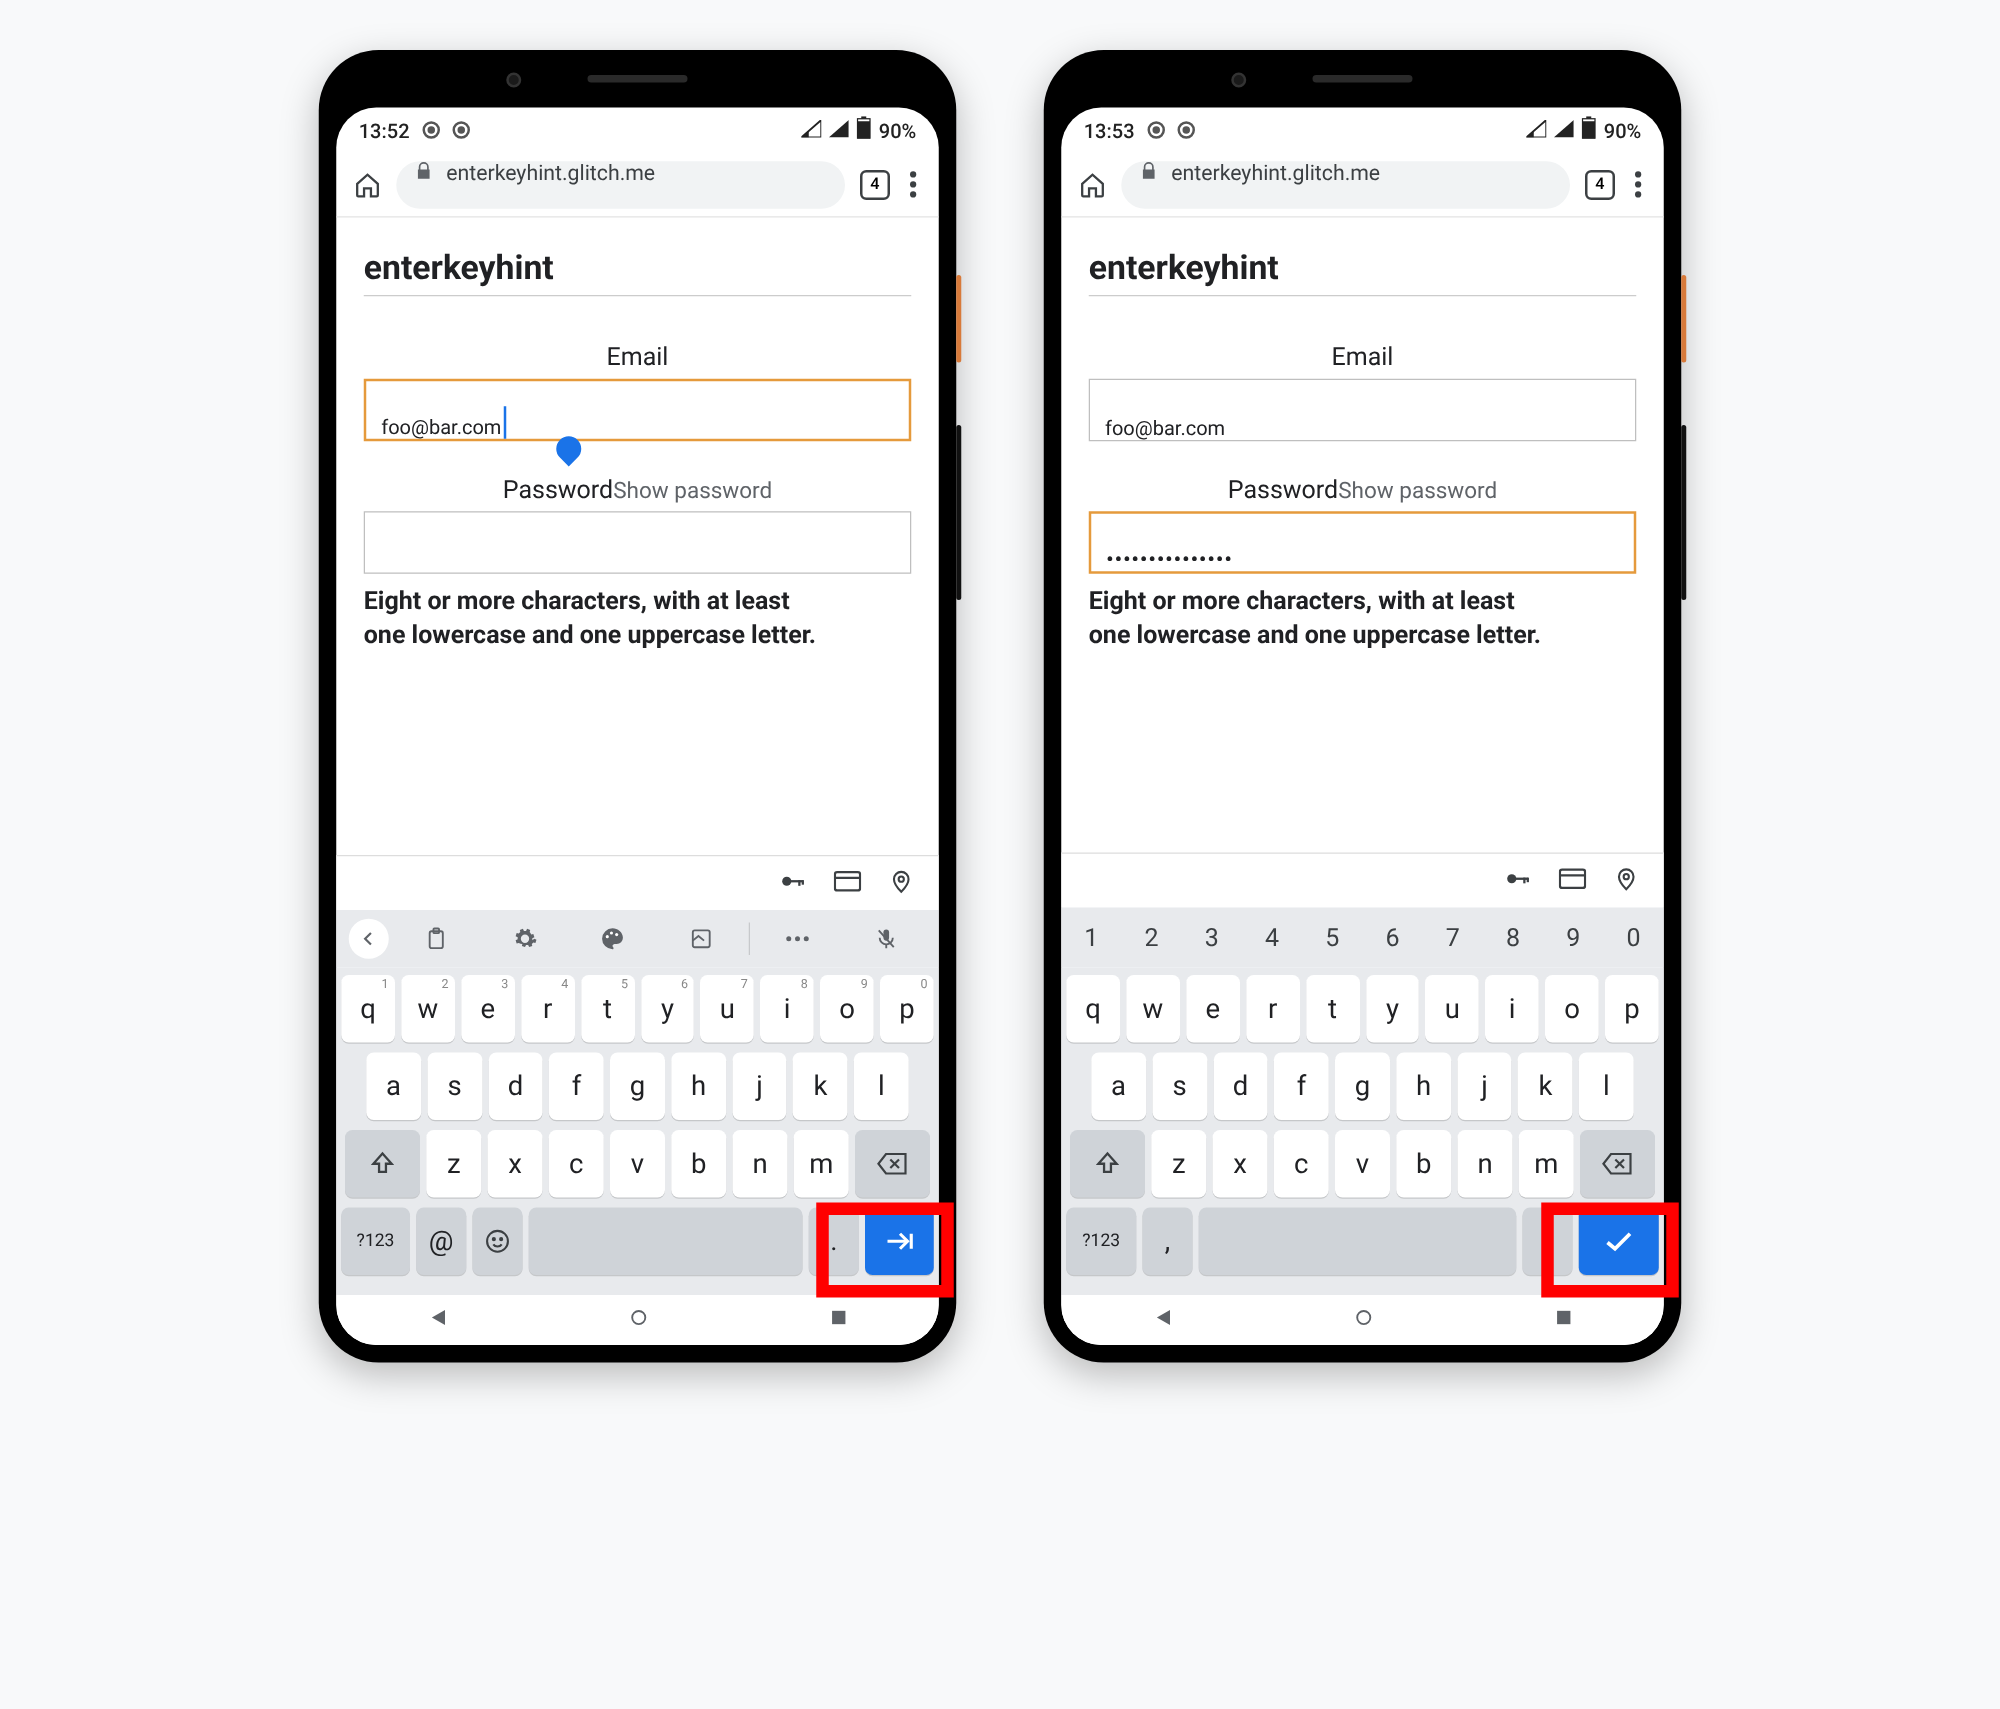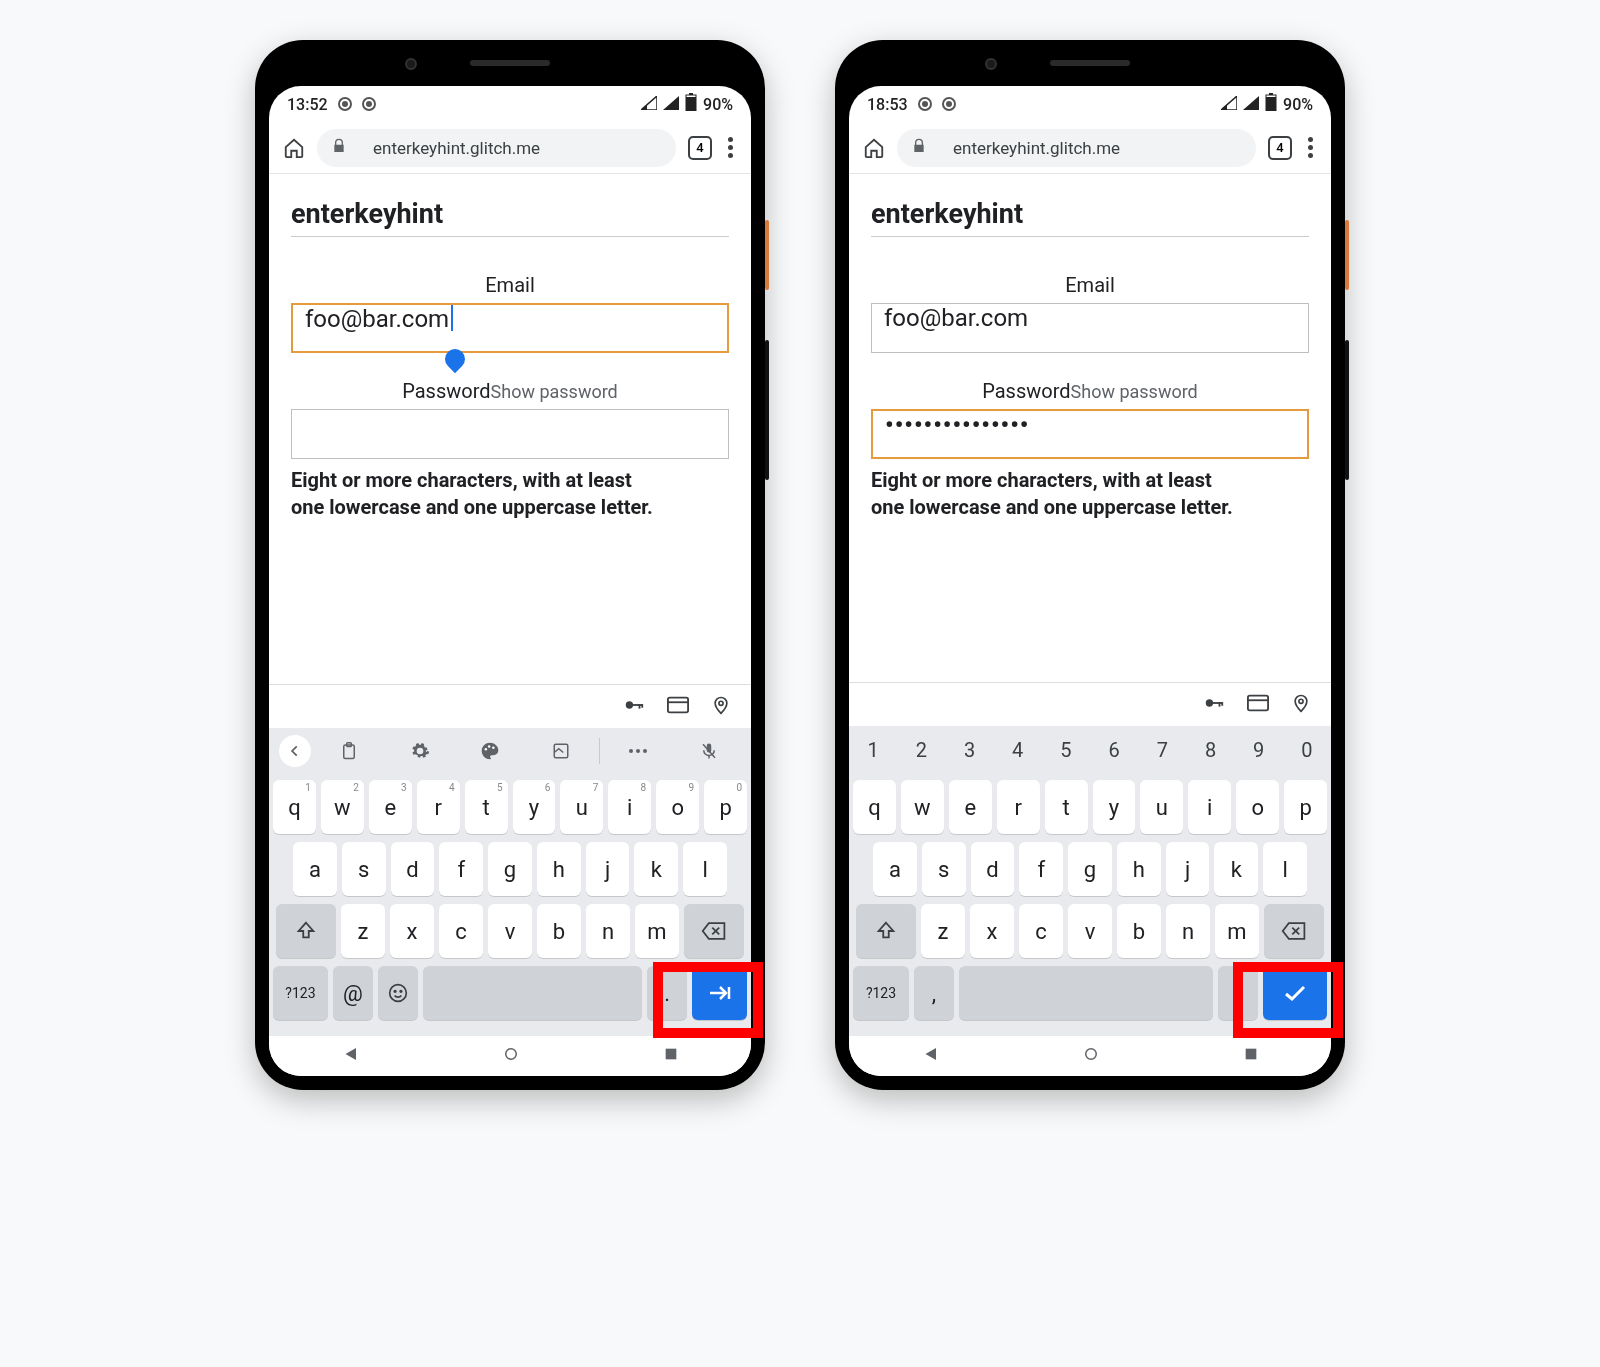--- a/index.html
+++ b/index.html
@@ -89,23 +89,22 @@
     padding: 0 14px;
     border-bottom: 1px solid #e4e4e4;
   }
   .home-icon svg, .menu-dots svg, .tab-badge svg { display:block; }
   .omnibox {
     flex: 1;
     background: #f1f3f4;
     border-radius: 22px;
     height: 38px;
     display: flex;
-    align-items: center;
     padding: 0 14px;
-    gap: 26px;
+    gap: 10px;
     color: #3c4043;
     font-size: 17px;
   }
   .tab-badge {
     width: 24px; height: 24px; border: 2px solid #3c4043; border-radius: 5px;
     display:flex; align-items:center; justify-content:center;
     font-size: 13px; font-weight: 500;
   }
   .menu-dots { display:flex; flex-direction:column; gap:3px; padding:0 4px;}
   .menu-dots span { width:5px; height:5px; background:#3c4043; border-radius:50%; }
@@ -123,22 +122,22 @@
     margin-bottom: 36px;
   }
   .field-label-row { display:flex; justify-content:center; align-items:baseline; margin-bottom:6px;}
   .field-label { font-size: 20px; }
   .show-pass { font-size: 18px; color:#5f6368; }
   .textfield {
     width: 100%;
     height: 50px;
     border: 1px solid #bfbfbf;
     padding: 0 12px;
-    font-size: 24px;
-    display:flex; align-items:flex-start;
+    font-size: 16px;
+    display:flex; align-items:flex-end;
     position: relative;
     margin-bottom: 26px;
   }
   .textfield.focused { border: 2px solid #e59a3c; }
   .cursor {
     display:inline-block; width:2px; height:26px; background:#1a73e8; margin-left:2px;
   }
   .teardrop {
     position:absolute; bottom:-18px; left:152px;
     width:20px; height:20px; background:#1a73e8; border-radius:50% 50% 50% 0;
@@ -435,21 +434,21 @@
     </div>
     <div class="red-box" style="bottom:52px; right:2px; width:110px; height:76px;"></div>
   </div>
     <div class="phone">
     <div class="speaker"></div>
     <div class="camera"></div>
     <div class="screen">
 
       <div class="statusbar">
         <div class="status-left">
-          <span>18:53</span>
+          <span>13:53</span>
           <span class="chrome-dot"></span>
           <span class="chrome-dot"></span>
         </div>
         <div class="status-right">
           <span><svg width="16" height="14" viewBox="0 0 16 14">
                 <path d="M0 14L16 0v14z" fill="none" stroke="#222" stroke-width="1.5"></path>
                 <path d="M0 14L6 9v5z" fill="#222"></path>
               </svg></span>
           <span><svg width="16" height="14" viewBox="0 0 16 14" fill="#222">
                 <path d="M0 14L16 0v14z"></path>

